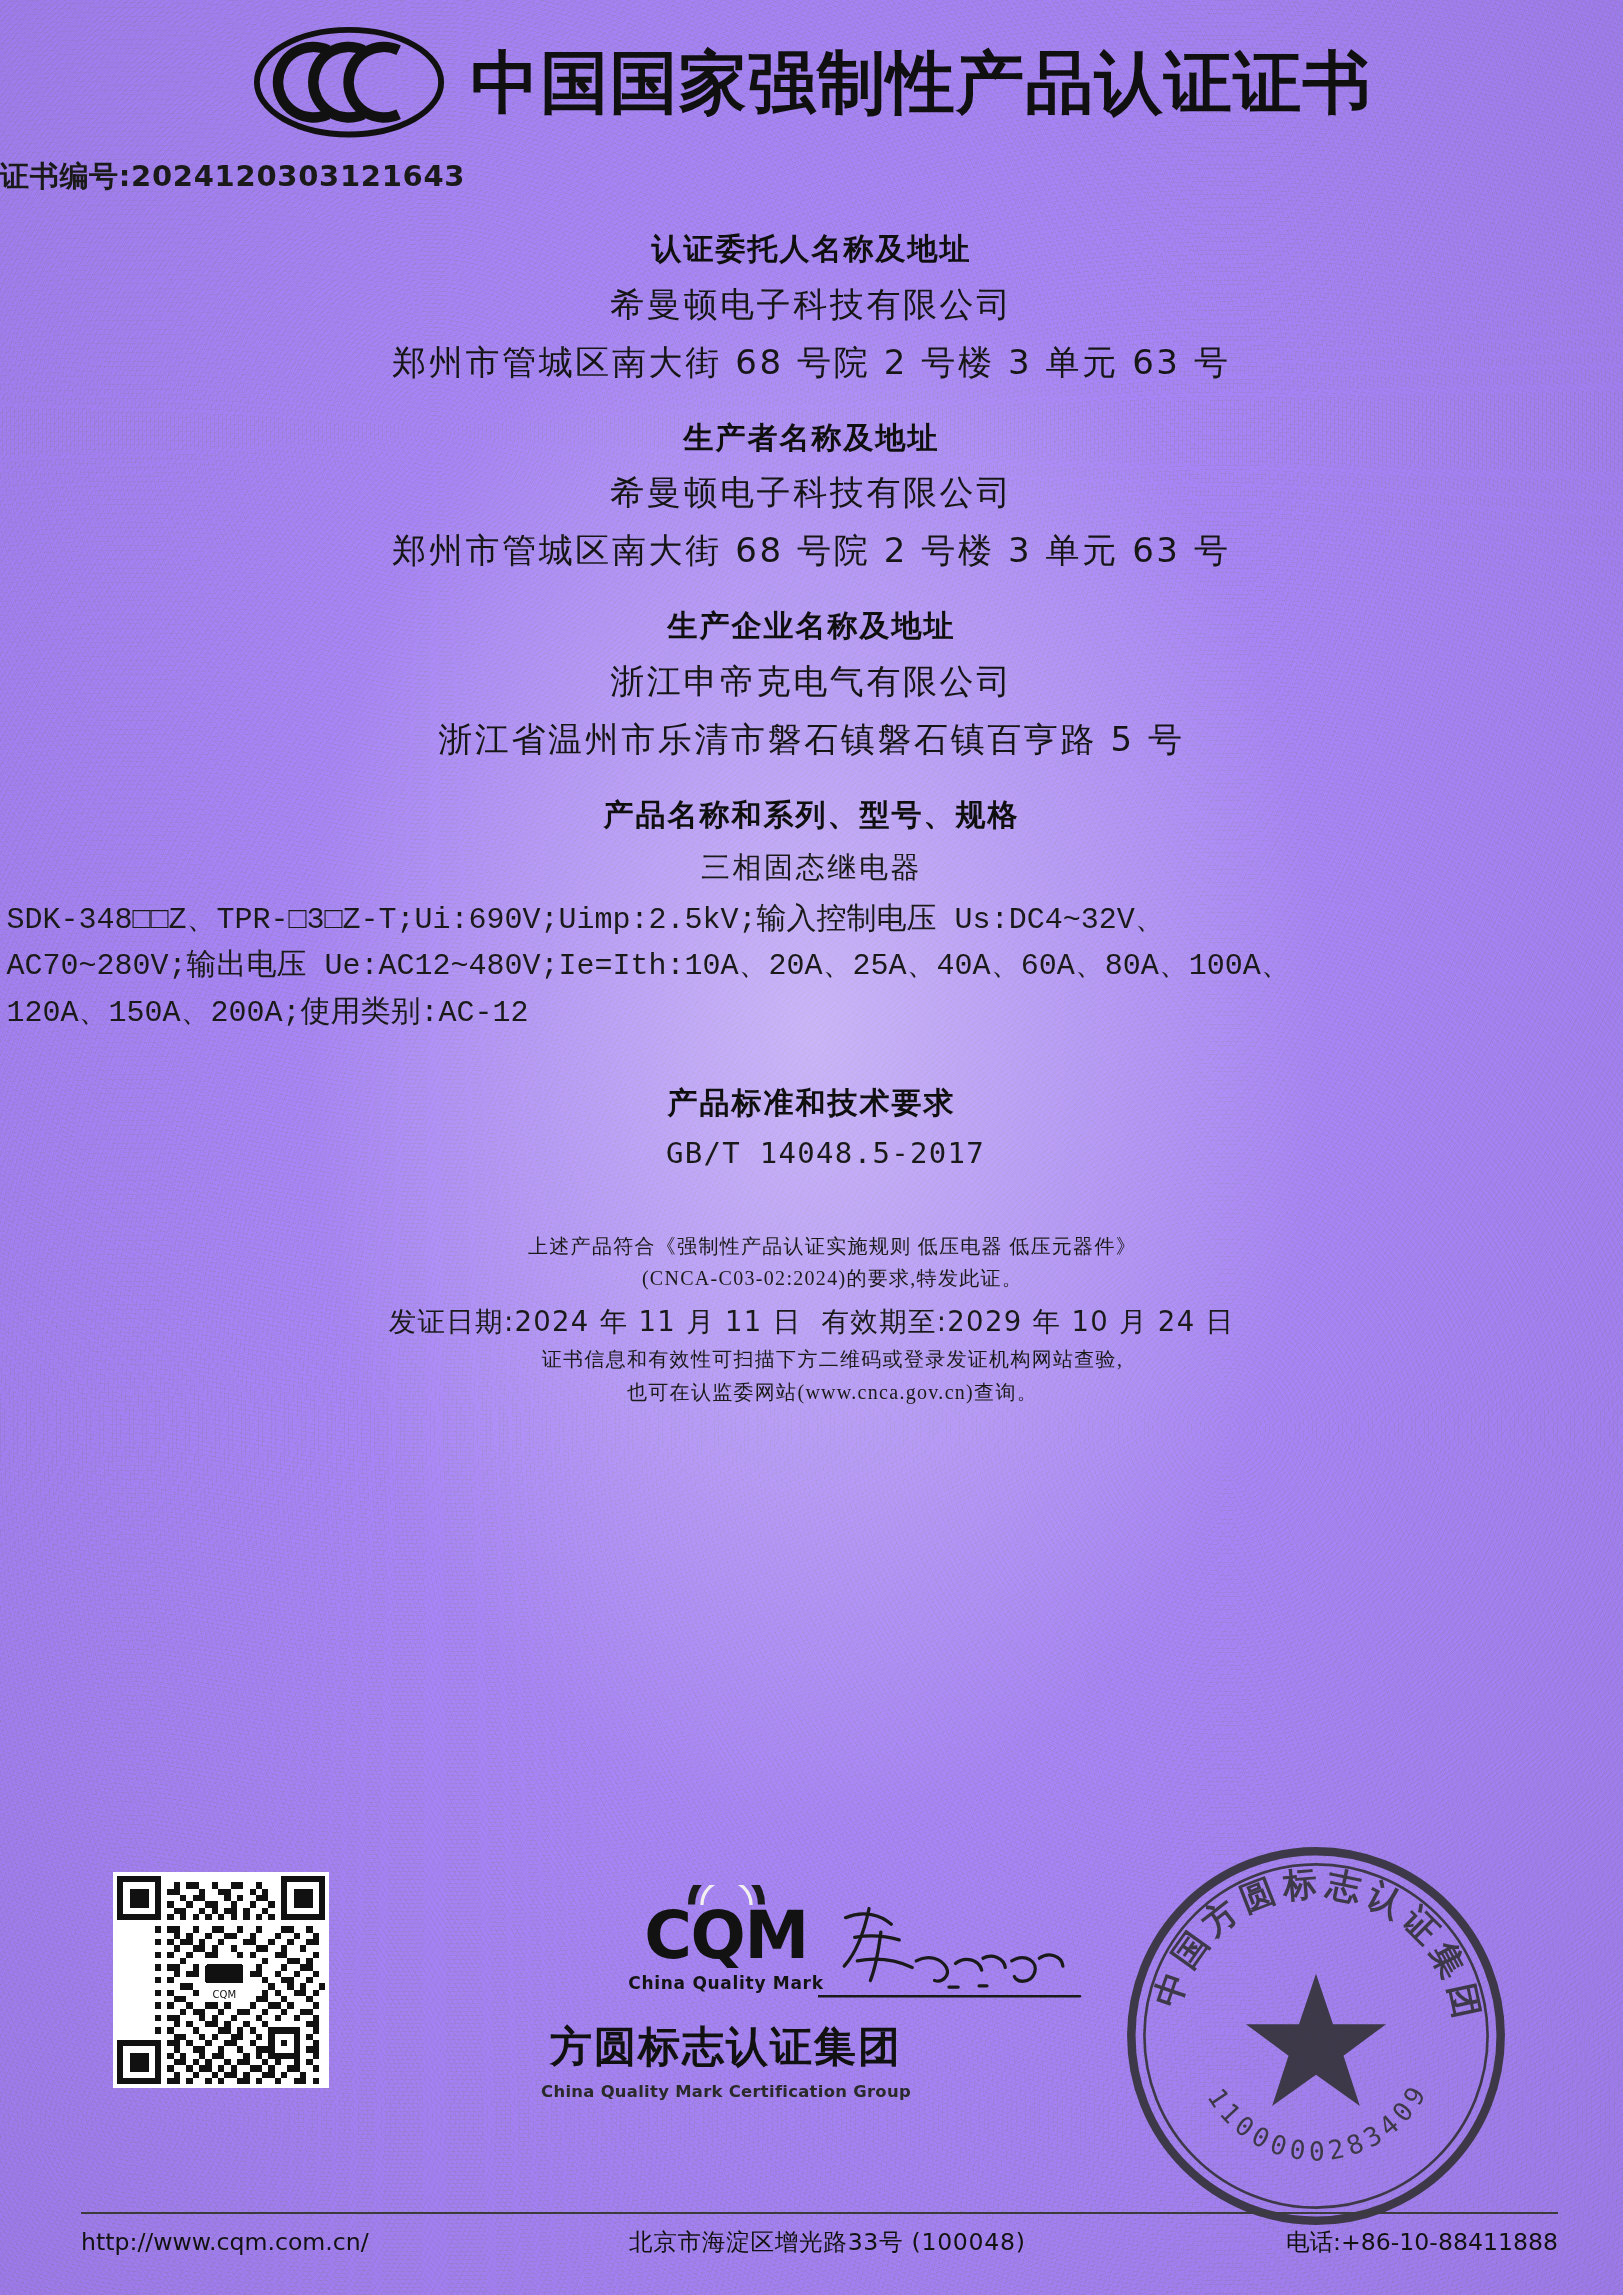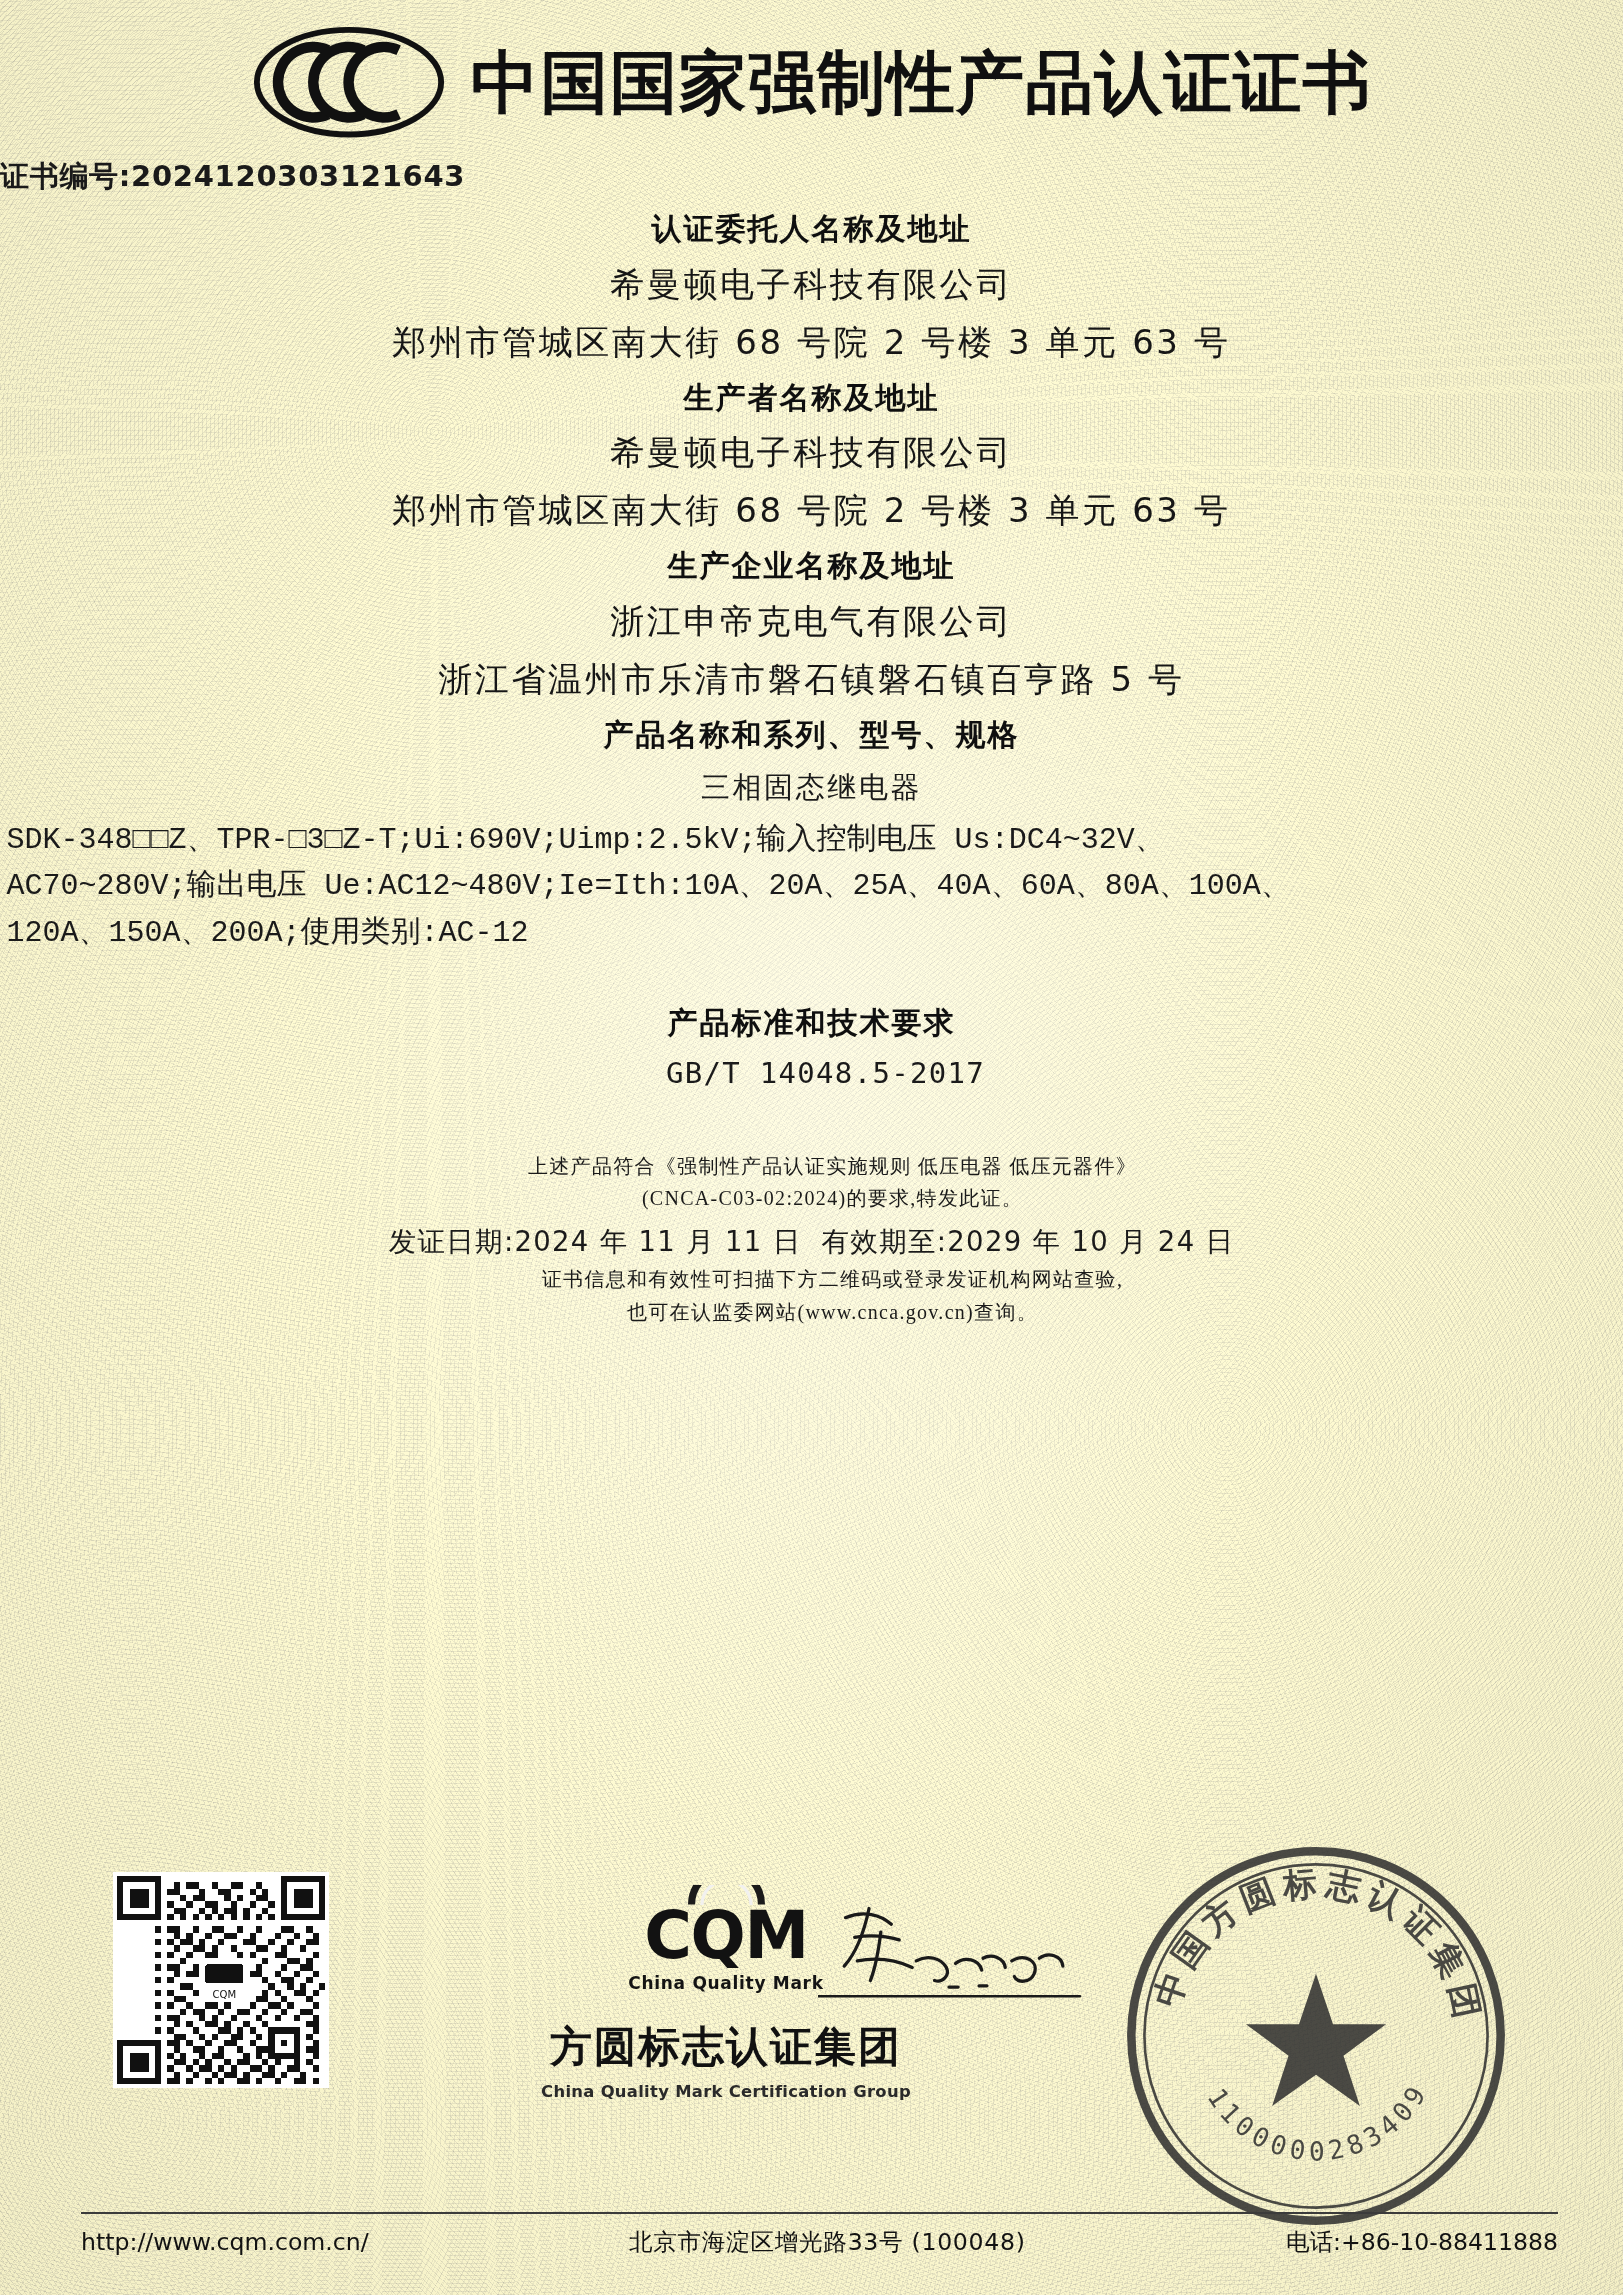--- a/index.html
+++ b/index.html
@@ -13,21 +13,21 @@
     font-family: "Liberation Sans", sans-serif;
     color: #1a1a1a;
     position: relative;
     overflow: hidden;
   }
 
   
   .cert-page {
     position: absolute;
     inset: 0;
-    background-color: #fef9c3;
+    background-color: #8b5cf6;
     overflow: hidden;
   }
   .moire {
     position: absolute;
     inset: -131px;
     background-image:
       repeating-radial-gradient(circle at 30% 22%, rgba(90,90,95,0.16) 0px, rgba(90,90,95,0.16) 0.7px, rgba(255,255,255,0) 0.7px, rgba(255,255,255,0) 4px),
       repeating-radial-gradient(circle at 72% 61%, rgba(80,80,88,0.15) 0px, rgba(80,80,88,0.15) 0.7px, rgba(255,255,255,0) 0.7px, rgba(255,255,255,0) 4.3px),
       repeating-radial-gradient(circle at 14% 88%, rgba(85,85,92,0.13) 0px, rgba(85,85,92,0.13) 0.7px, rgba(255,255,255,0) 0.7px, rgba(255,255,255,0) 4.6px),
       repeating-linear-gradient(118deg, rgba(70,70,78,0.10) 0px, rgba(70,70,78,0.10) 0.7px, rgba(255,255,255,0) 0.7px, rgba(255,255,255,0) 5.9px);
@@ -73,21 +73,21 @@
     text-align: left;
     font-size: 29px;
     font-weight: bold;
     font-family: "DejaVu Sans", sans-serif;
     margin-top: 17px;
     letter-spacing: 0.7px;
   }
 
   .section {
     text-align: center;
-    margin-top: 12px;
+    margin-top: 32px;
   }
   .sec-title {
     font-family: "DejaVu Serif", serif;
     font-weight: bold;
     font-size: 30px;
     letter-spacing: 2px;
     color: #0f0f0f;
   }
   .sec-line {
     font-family: "DejaVu Sans", sans-serif;

